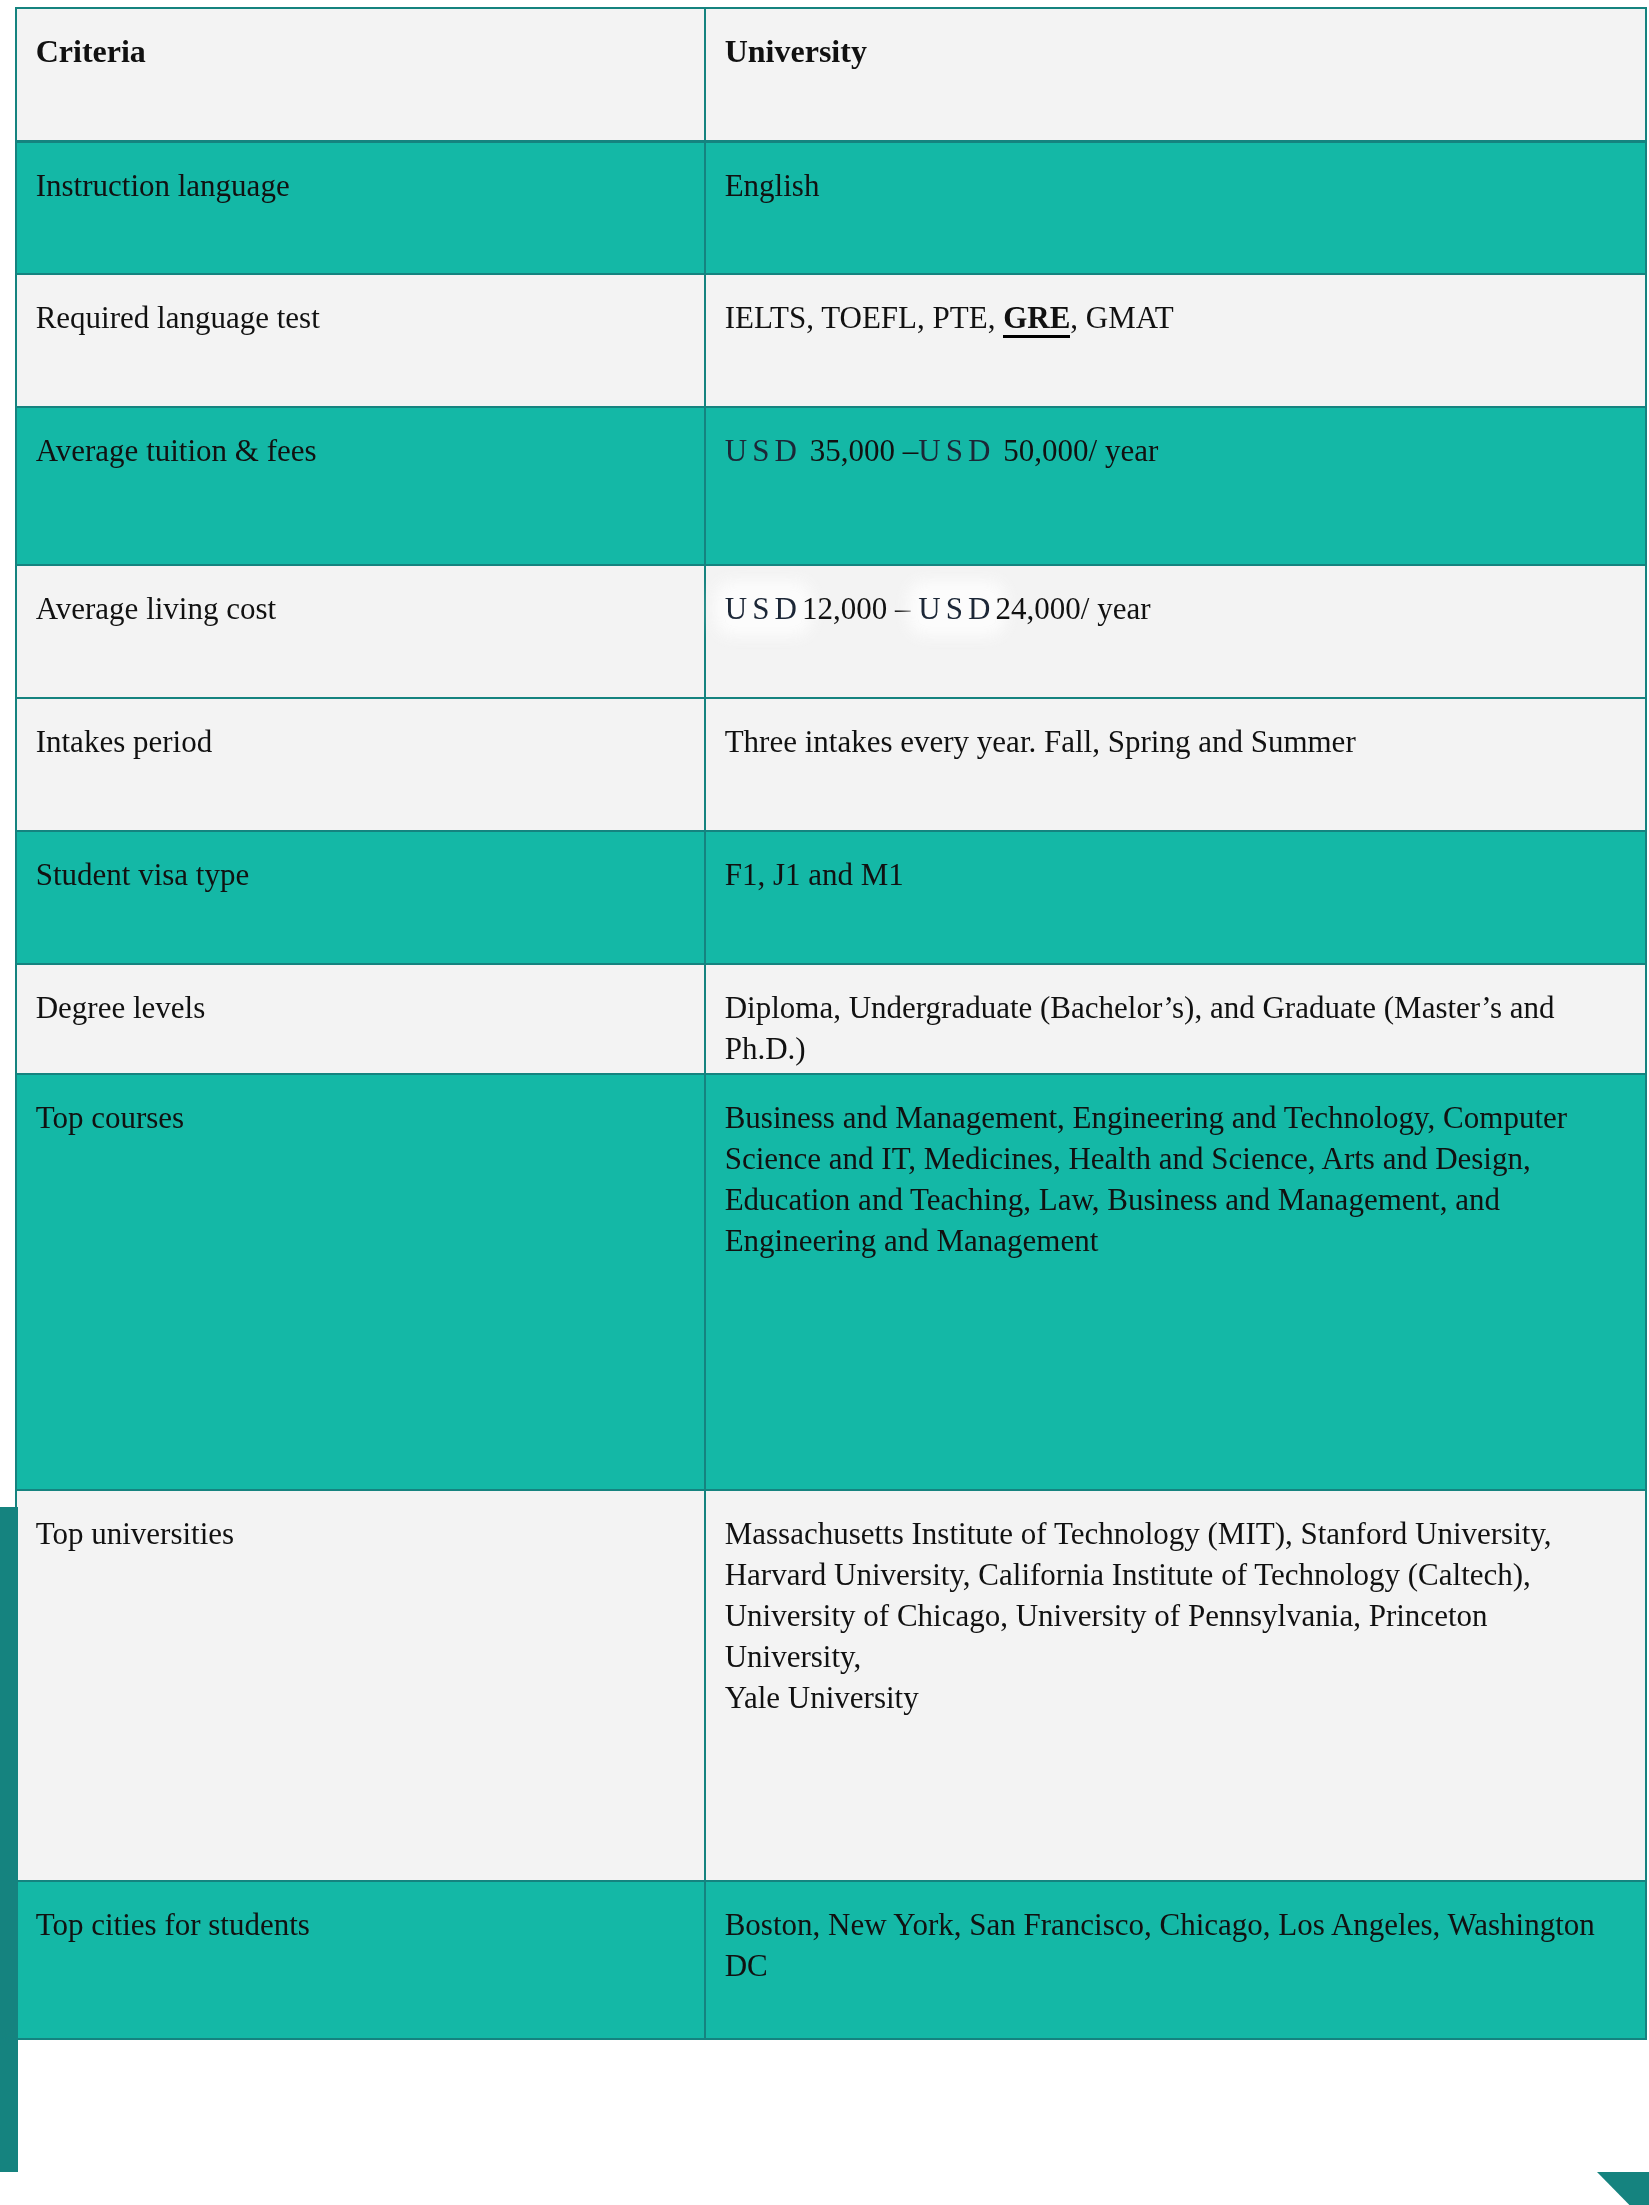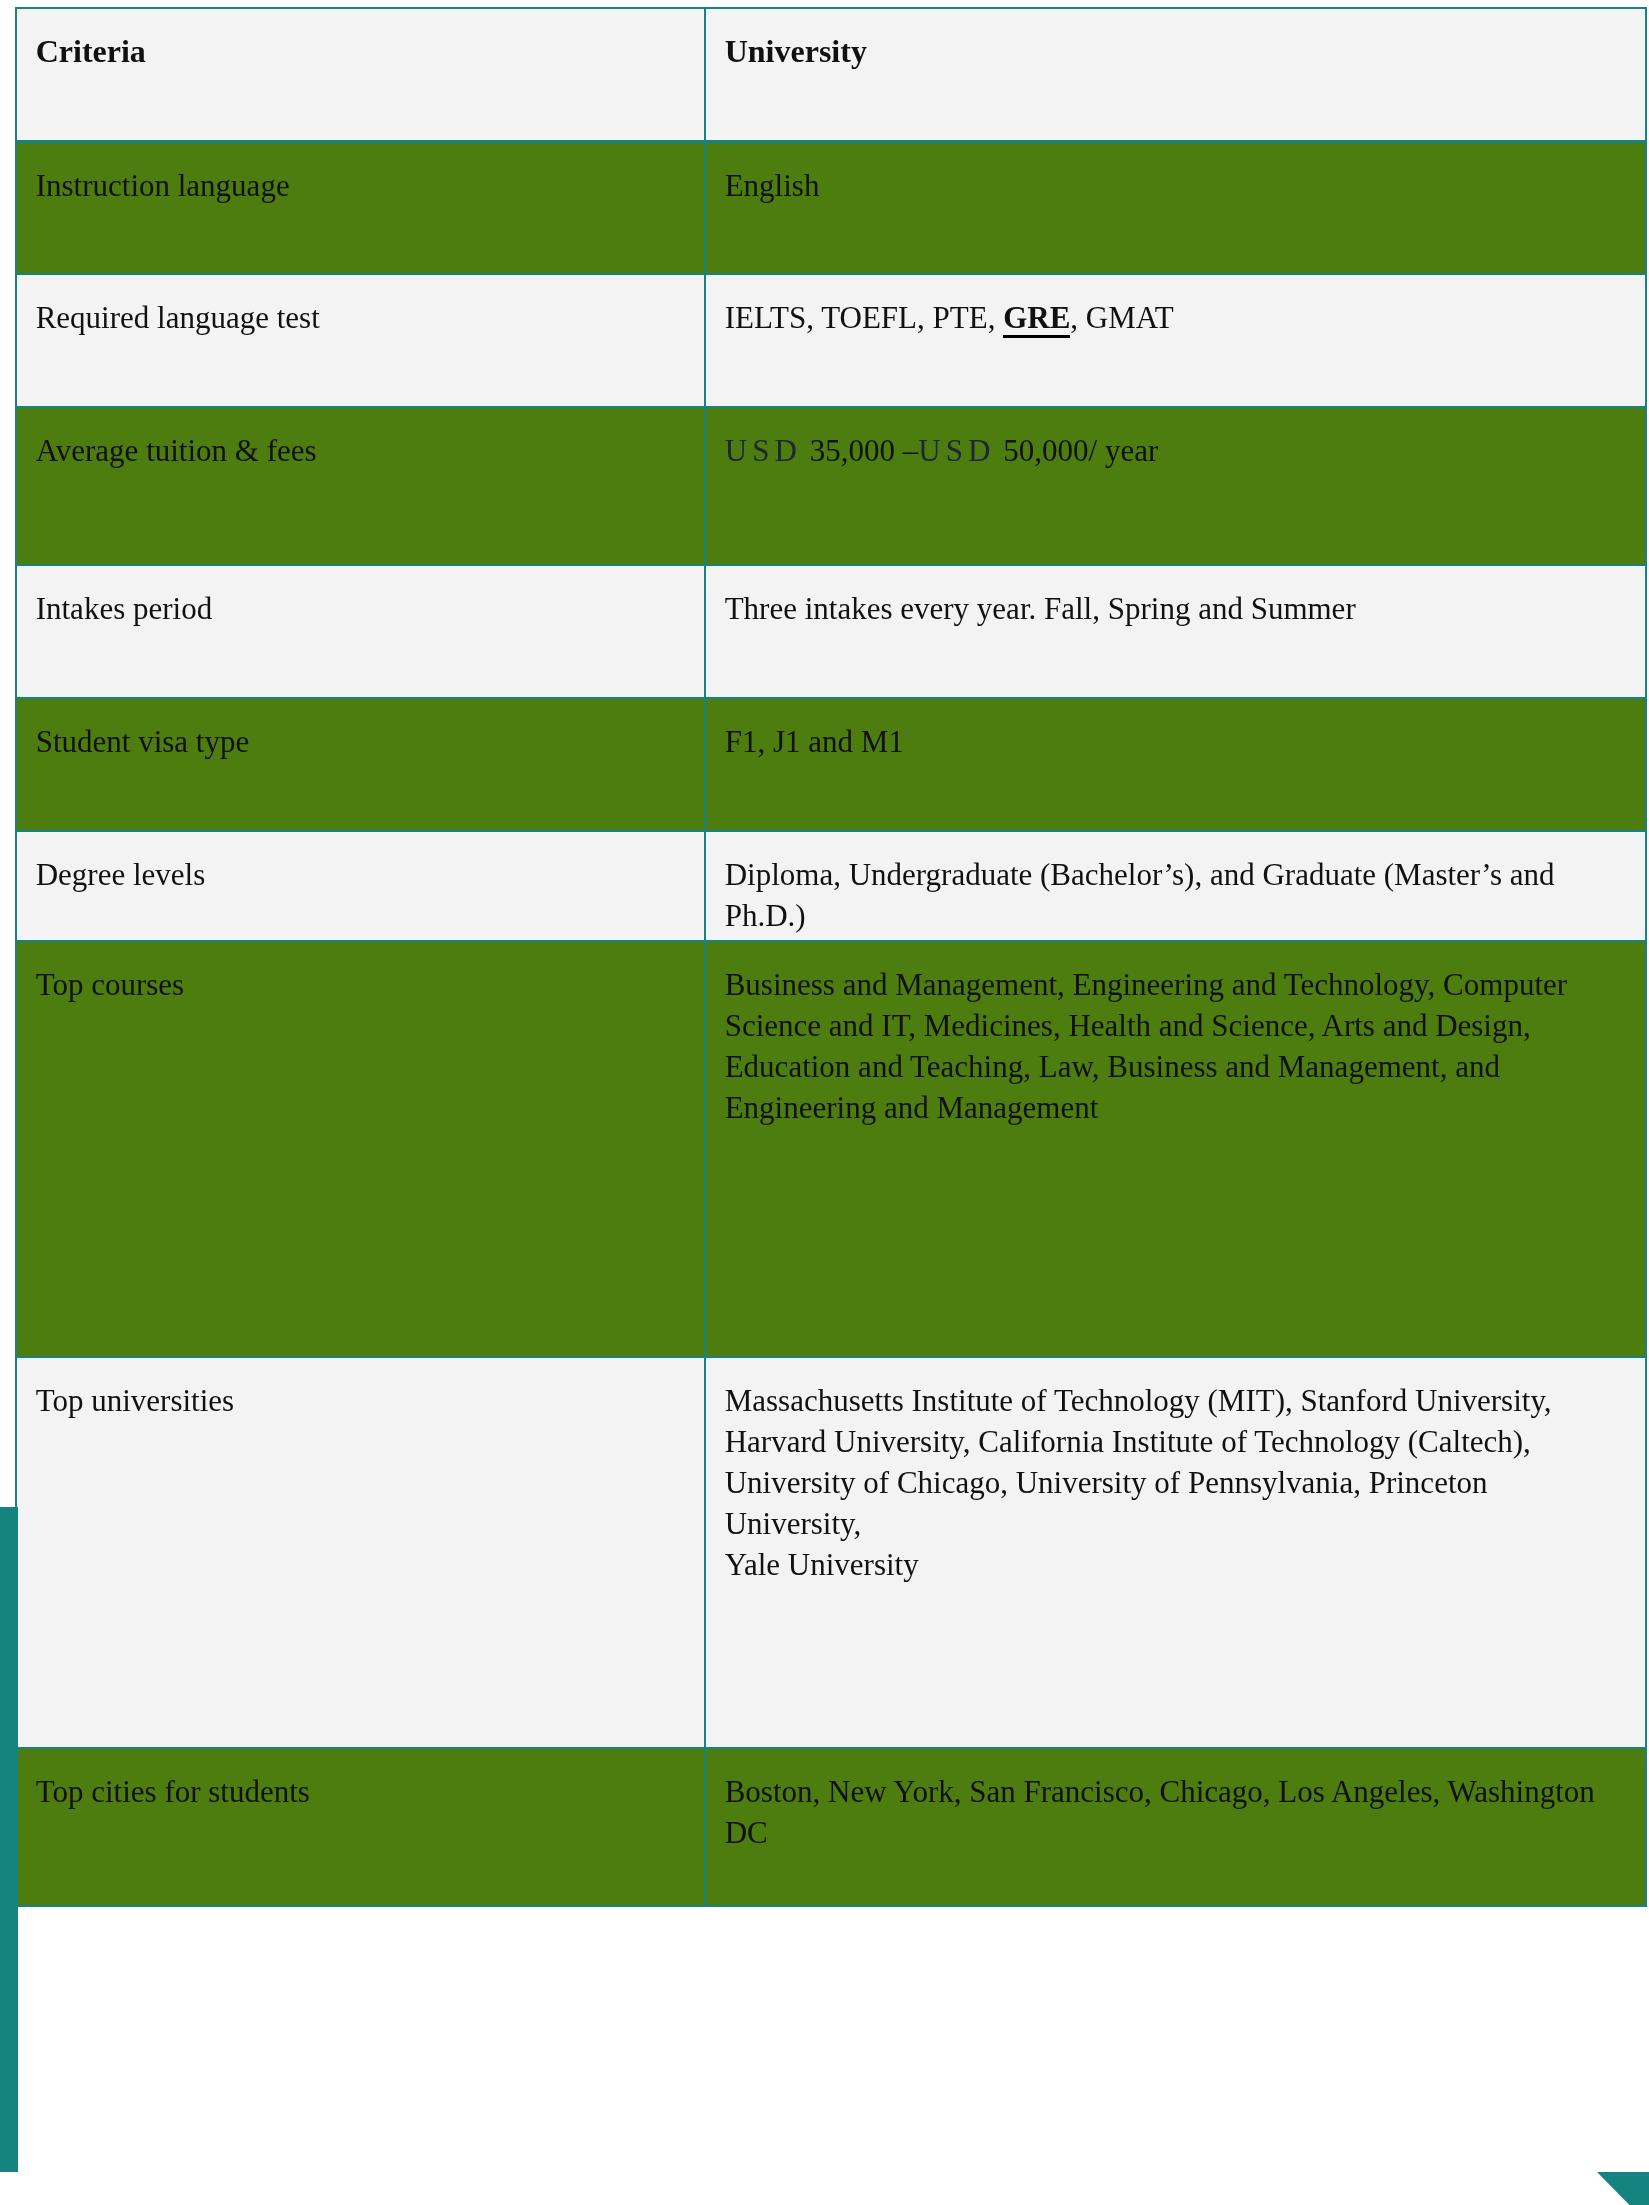--- a/index.html
+++ b/index.html
@@ -29,21 +29,21 @@
     border:2.9px solid var(--teal);
     vertical-align:top;
     font-size:31px;
     line-height:41px;
     text-align:left;
     padding:22px 22px 0 19px;
     font-weight:normal;
     margin-left:44px;
   }
   tr.shade-gray{background:var(--gray);}
-  tr.shade-white{background:#4d7c0f;}
+  tr.shade-white{background:#14b8a6;}
   tr.header-row{height:133px;background:var(--gray);}
   tr.header-row th{font-weight:bold;font-size:32px;border-bottom-width:3.7px;}
   td.valign-bottom{vertical-align:bottom;padding-bottom:62px;}
   td.valign-bottom.less{padding-bottom:52px;}
   td.valign-middle{vertical-align:middle;padding-top:0;}
   td.multiline{line-height:98px;padding-top:8.8px;}
   .seg-plain{}
   .seg-bold-underline{
     font-weight:bold;
     border-bottom:3.7px solid #000;
@@ -92,20 +92,24 @@
       </tr>
       <tr class="shade-gray" style="height: 133px;">
         <td>Required language test</td>
         <td><span class="seg-plain">IELTS, TOEFL, PTE, </span><span class="seg-bold-underline">GRE</span><span class="seg-plain">, GMAT</span></td>
       </tr>
       <tr class="shade-white" style="height: 158px; border-radius: 29px;">
         <td>Average tuition &amp; fees</td>
         <td><span class="seg-usd">USD</span><span class="seg-plain"> 35,000 –</span><span class="seg-usd">USD</span><span class="seg-plain"> 50,000/ year</span></td>
       </tr>
       <tr class="shade-gray" style="height: 133px;">
+        <td>Average living cost</td>
+        <td><span class="seg-usd-glow">USD</span><span class="seg-plain">12,000 – </span><span class="seg-usd-glow">USD</span><span class="seg-plain">24,000/ year</span></td>
+      </tr>
+      <tr class="shade-gray" style="height: 133px;">
         <td>Intakes period</td>
         <td><span class="seg-plain">Three intakes every year. Fall, Spring and Summer</span></td>
       </tr>
       <tr class="shade-white" style="height: 133px;">
         <td>Student visa type</td>
         <td><span class="seg-plain">F1, J1 and M1</span></td>
       </tr>
       <tr class="shade-gray" style="height: 110px; padding-left: 21px;">
         <td>Degree levels</td>
         <td><span class="seg-plain">Diploma, Undergraduate (Bachelor’s), and Graduate (Master’s and Ph.D.)</span></td>

